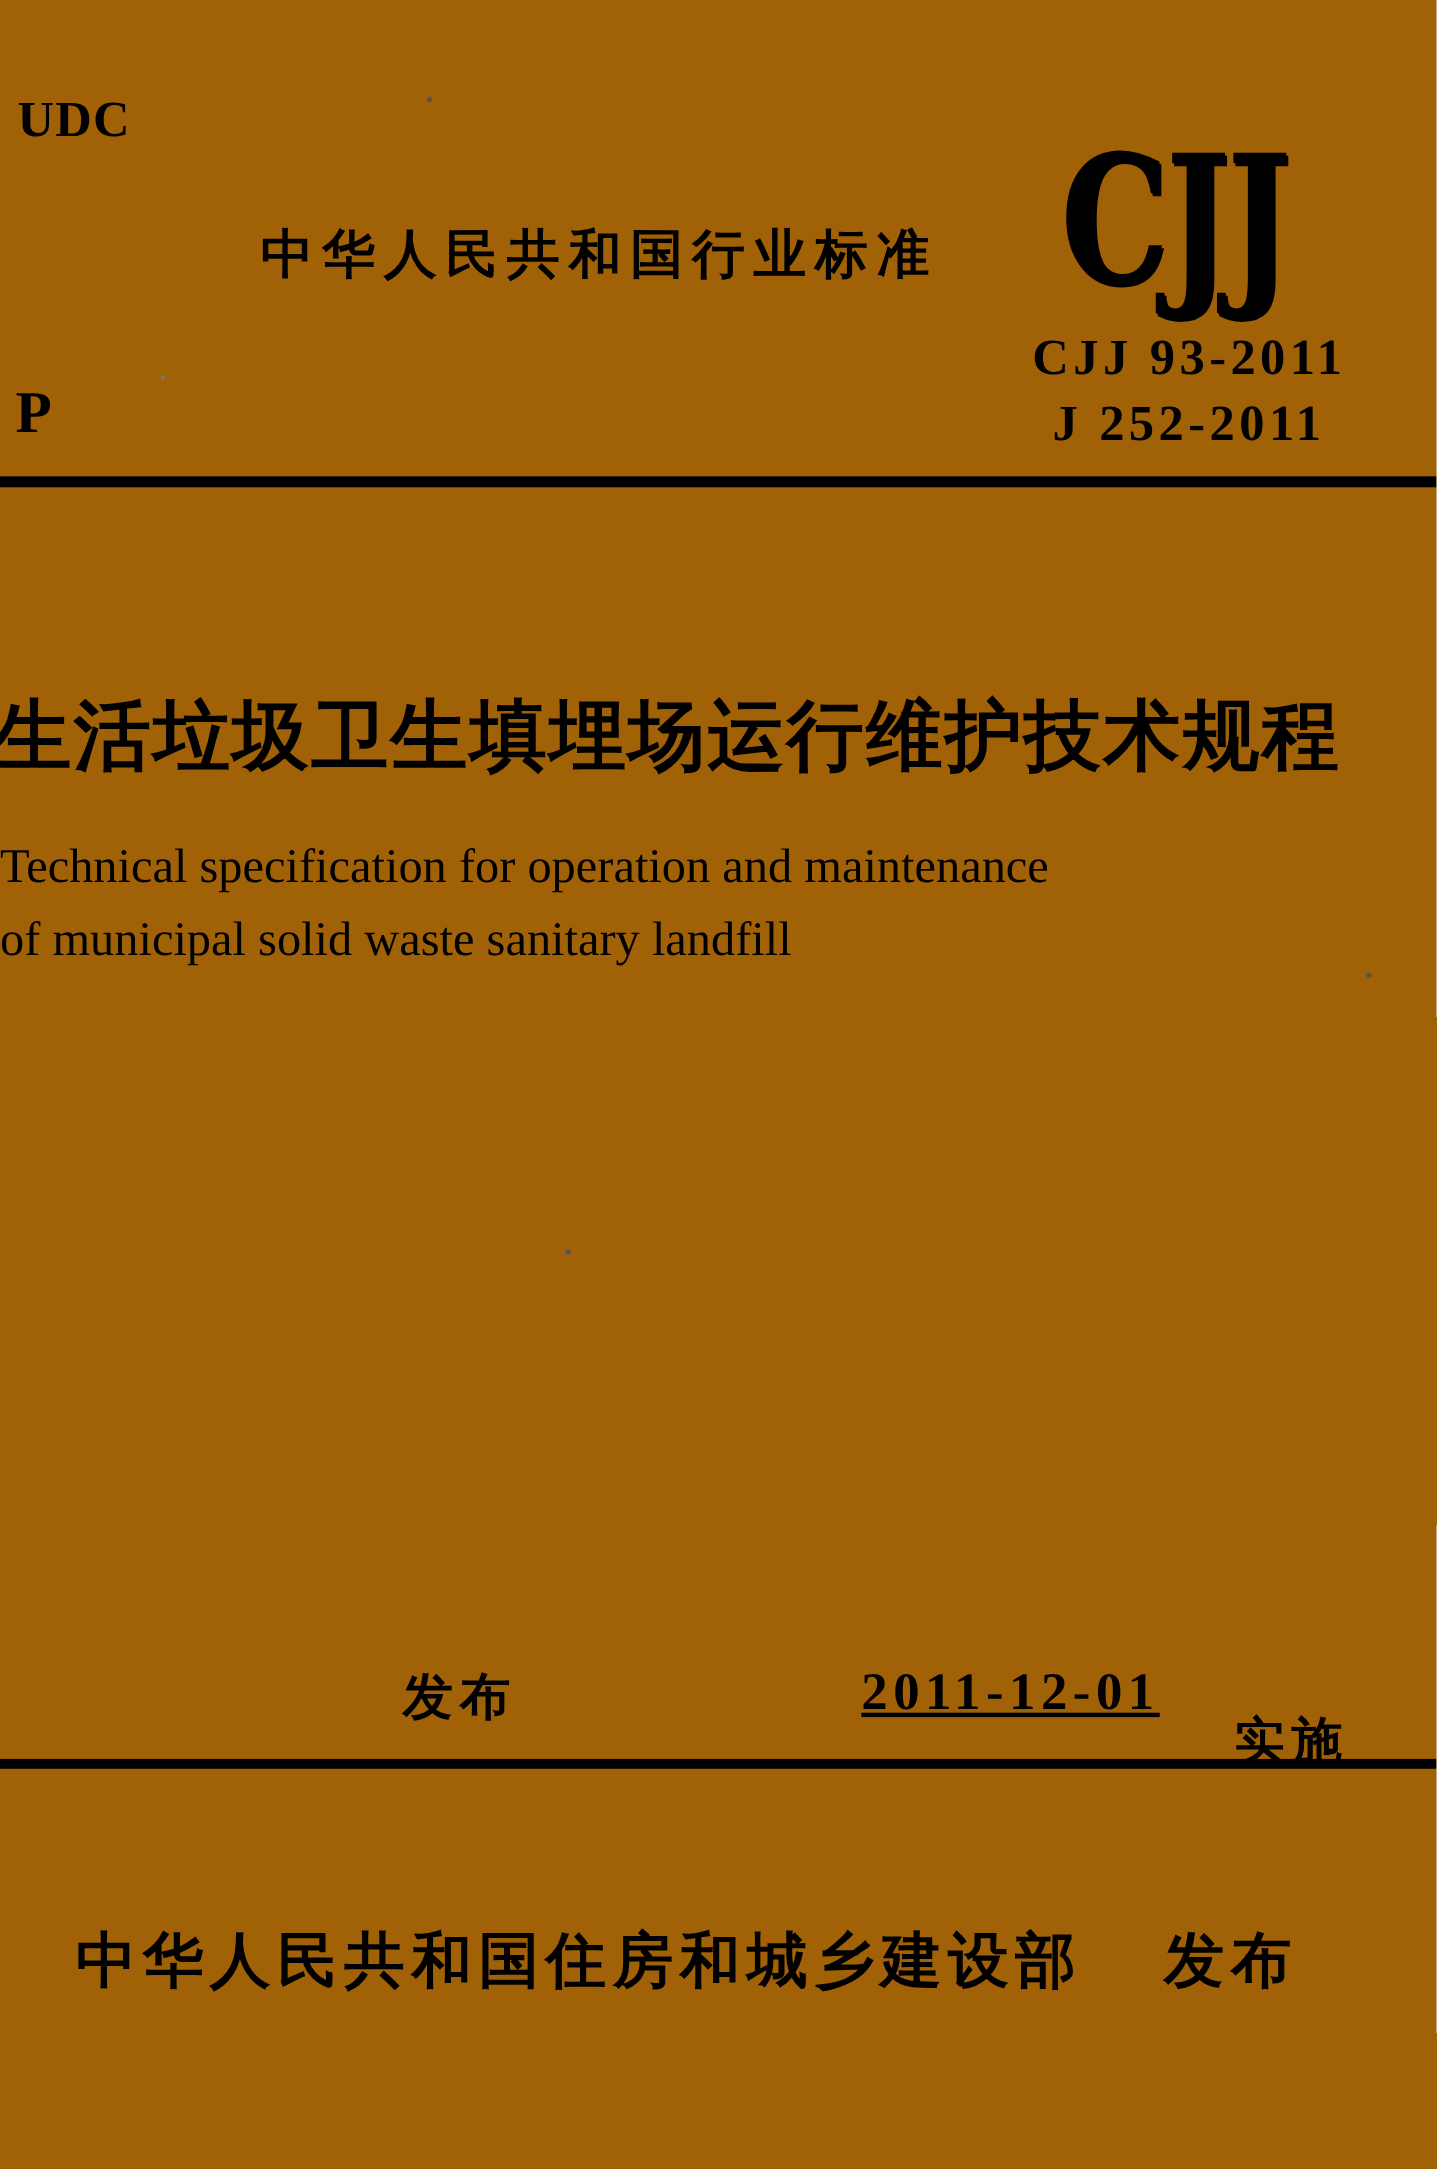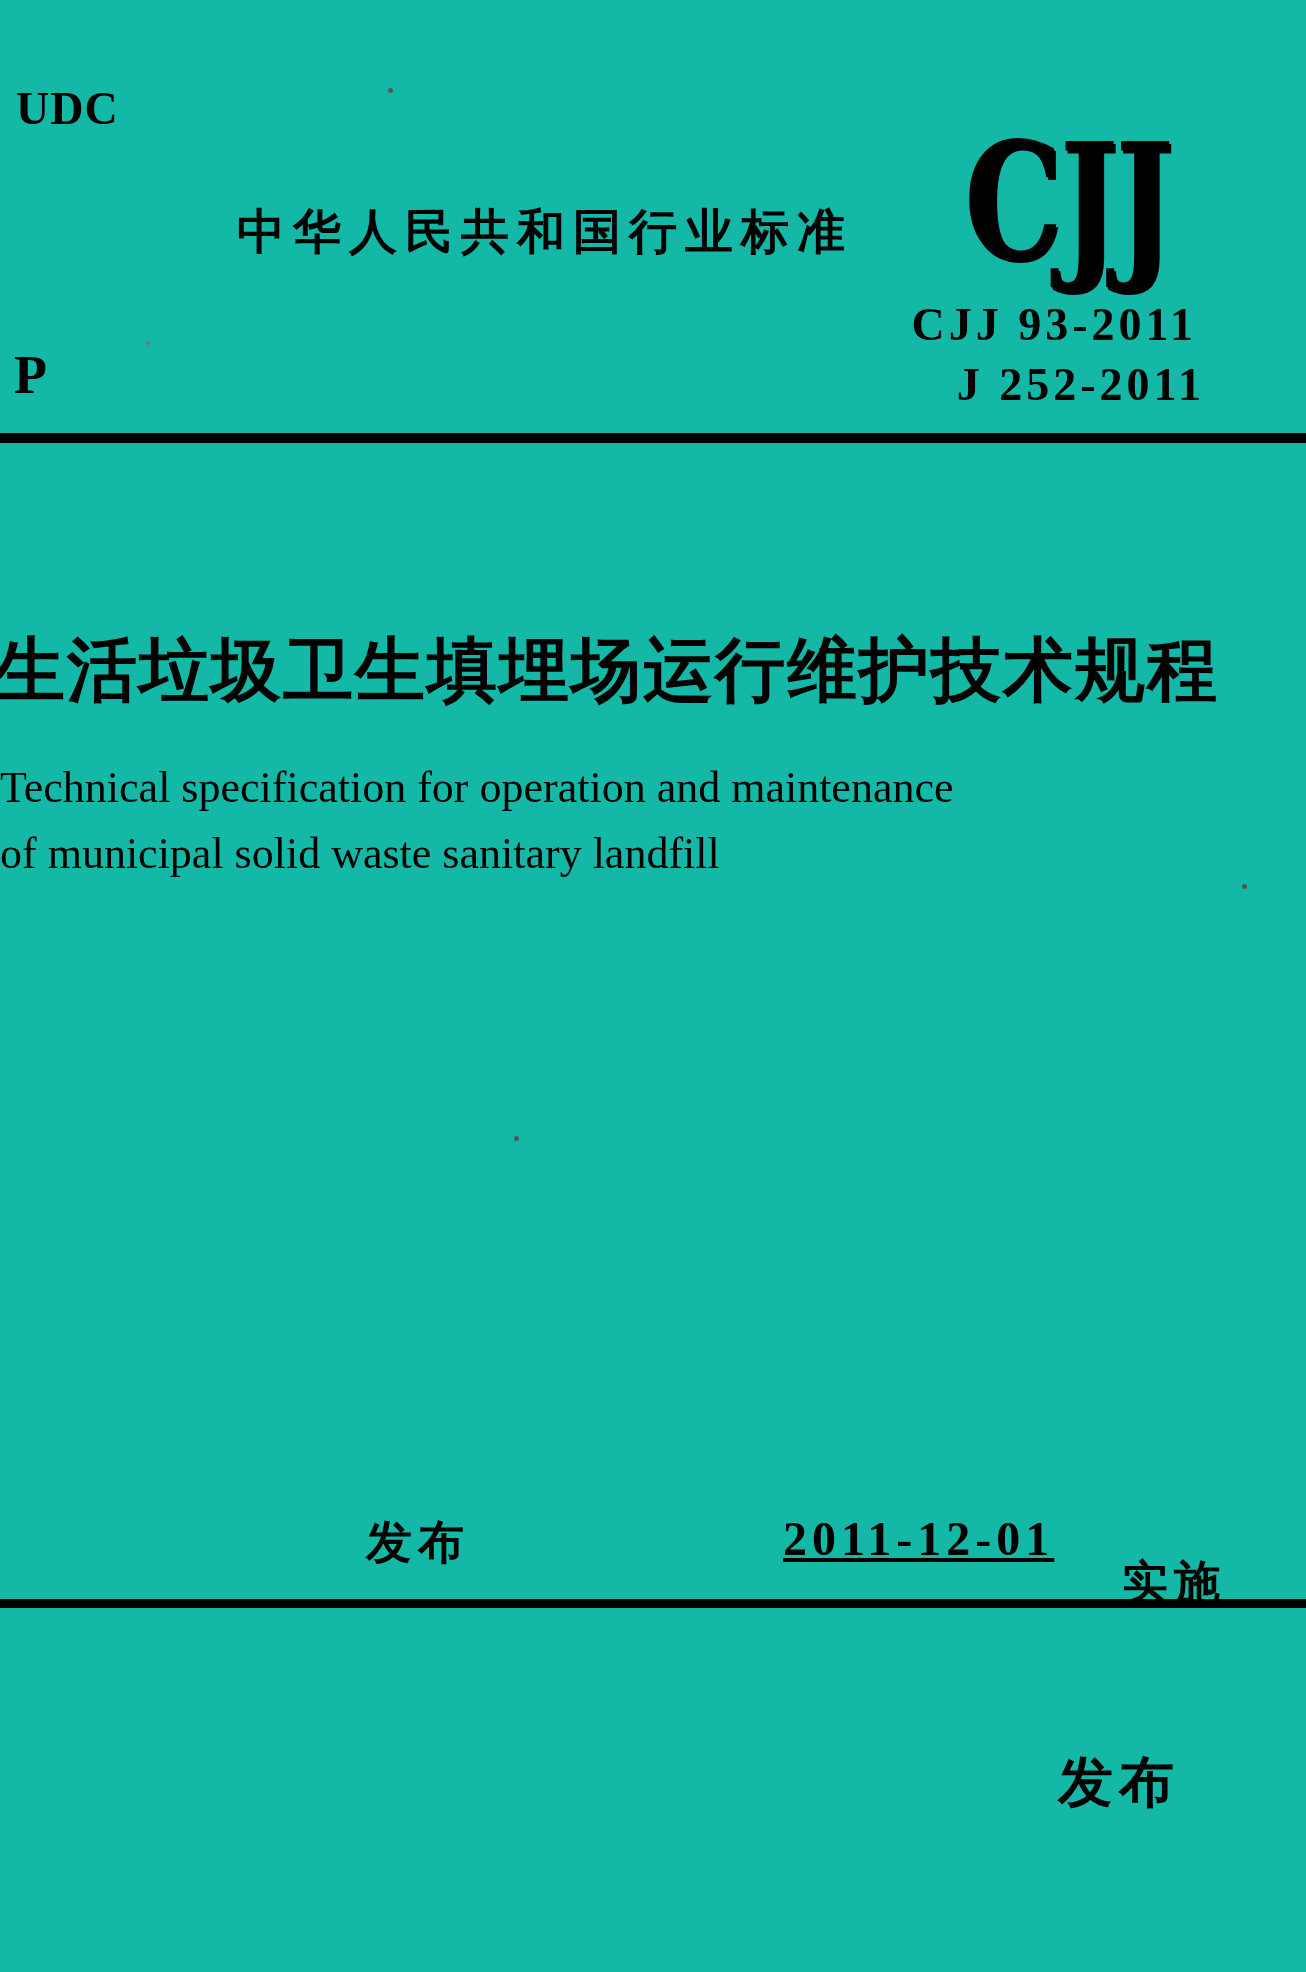--- a/index.html
+++ b/index.html
@@ -1,19 +1,19 @@
 <!DOCTYPE html>
 <html><head>
 <meta charset="utf-8">
 <style>
   html,body{margin:0;padding:0;background:#e8e8e8;}
   .page{
     position:relative;
     width:1306px;height:1972px;
-    background:#14b8a6;
+    background:#a16207;
     overflow:hidden;
     font-family:"Liberation Serif", serif;
     color:#000;
   }
   .abs{position:absolute;}
 
   .udc{
     left:16px;top:84px;
     font:bold 46px/1.1 "Liberation Serif", serif;
     letter-spacing:1px;
@@ -34,21 +34,21 @@
   }
   .cjj-logo span{
     display:inline-block;
     font:bold 124px/0.92 "DejaVu Serif", serif;
     letter-spacing:-3px;
     transform:scaleY(1.30);
     transform-origin:top left;
     text-shadow:2px 2px 0 #000;
   }
   .std-no{
-    top:300px;right:109px;
+    top:300px;right:82px;
     font:bold 46px/1.1 "Liberation Serif", serif;
     letter-spacing:4px;
     white-space:nowrap;
     text-align:center;
   }
   .record-no{
     top:360px;right:101px;
     font:bold 46px/1.1 "Liberation Serif", serif;
     letter-spacing:4px;
     white-space:nowrap;
@@ -137,20 +137,21 @@
 
   <div class="abs title-en title-en2">of municipal solid waste sanitary landfill</div>
 
   <div class="abs date-label issue-label">发布</div>
 
   <div class="abs date-num impl-date">2011-12-01</div>
   <div class="abs date-label impl-label">实施</div>
 
   <div class="abs rule rule-bottom"></div>
 
+  <div class="abs publisher">中华人民共和国住房和城乡建设部</div>
   <div class="abs publisher-label">发布</div>
 
   <div class="abs speck s1"></div>
   <div class="abs speck s2"></div>
   <div class="abs speck s3"></div>
   <div class="abs speck s4"></div>
 
 </div>
 
 </body></html>

